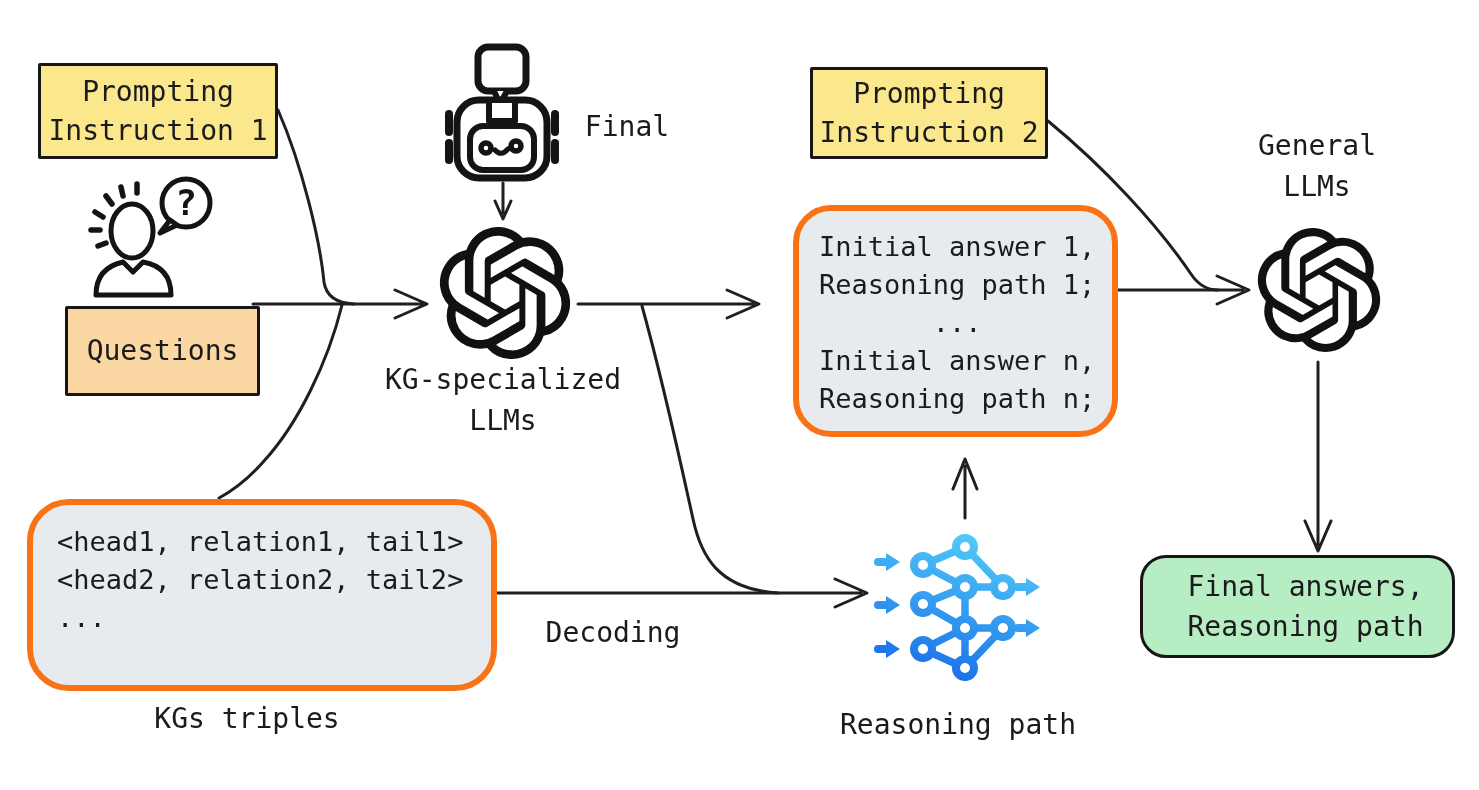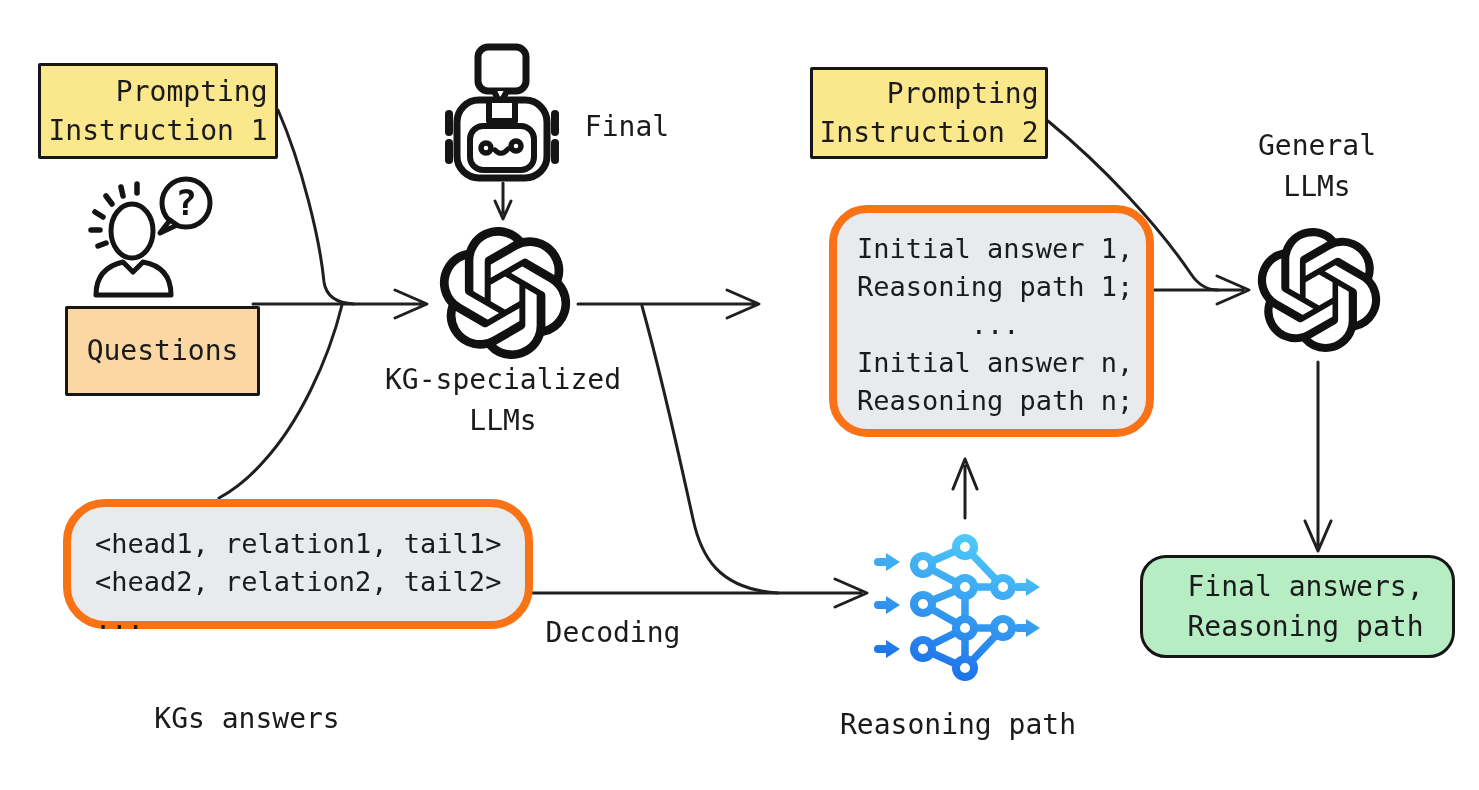--- a/index.html
+++ b/index.html
@@ -10,41 +10,40 @@
   .canvas{
     position:relative; width:1479px; height:790px; background:#ffffff;
     overflow:hidden; font-family:"DejaVu Sans Mono","Liberation Mono",monospace;
     color:var(--ink);
   }
   svg{display:block;}
   .layer{position:absolute;left:0;top:0;}
   .box{
     position:absolute; box-sizing:border-box; border:3px solid #161616;
     display:flex; align-items:center; justify-content:center;
-    text-align:right; white-space:pre-line; font-size:28px; line-height:1.4;
+    text-align:center; white-space:pre-line; font-size:28px; line-height:1.4;
   }
   .box.yellow{background:var(--yellow); border-radius:2px;}
   .box.orange{background:var(--orange); border-radius:2px;}
   .box.green{background:var(--green); border-radius:26px; border-width:3.5px;padding-left:16px;}
   .codebox{
-    position:absolute; box-sizing:border-box; border:8px solid #f97316;
+    position:absolute; box-sizing:border-box; border:6px solid #f97316;
     background:var(--gray); white-space:pre; font-size:27px; line-height:38px;
     display:block;
-    margin-left:36px;
   }
   .lbl{
     position:absolute; transform:translate(-50%,-50%);
     font-size:28px; line-height:1.45; white-space:pre-line; text-align:center;
   }
   #pi1{left:38px; top:63px; width:240px; height:96px;}
   #questions{left:45px; top:306px; width:195px; height:90px;margin-left:20px;}
   #pi2{left:810px; top:67px; width:238px; height:92px;}
   #final{left:1140px; top:555px; width:315px; height:103px;}
   #initial{left:793px; top:205px; width:325px; height:232px; border-radius:38px; padding:17px 20px;}
-  #kgs{left:27px; top:499px; width:470px; height:130px; border-radius:42px; padding:18px 24px;}
+  #kgs{left:27px; top:499px; width:470px; height:192px; border-radius:42px; padding:18px 24px;}
   .icon{position:absolute;}
 </style>
 </head>
 <body>
 
 <div class="canvas">
 
   <svg class="layer" width="1479" height="790" viewBox="0 0 1479 790" fill="none" stroke="#1f1f21" stroke-width="3" stroke-linecap="round" stroke-linejoin="round">
     <path d="M503 183 V213 M495 201 L503 219 L511 201"></path>
     <path d="M253 304 H423 M395 290 L427 304 L395 318"></path>
@@ -168,15 +167,15 @@
         <circle cx="133" cy="108" r="9"></circle>
     </g>
   </svg>
 
   <div class="lbl" style="left:627px;top:127px">Final</div>
   <div class="lbl" style="left:503px;top:401px">KG-specialized
 LLMs</div>
   <div class="lbl" style="left:1317px;top:167px">General
 LLMs</div>
   <div class="lbl" style="left:613px;top:633px">Decoding</div>
-  <div class="lbl" style="left:247px;top:719px">KGs answers</div>
+  <div class="lbl" style="left:247px;top:719px">KGs triples</div>
   <div class="lbl" style="left:958px;top:725px">Reasoning path</div>
 </div>
 
 </body></html>

